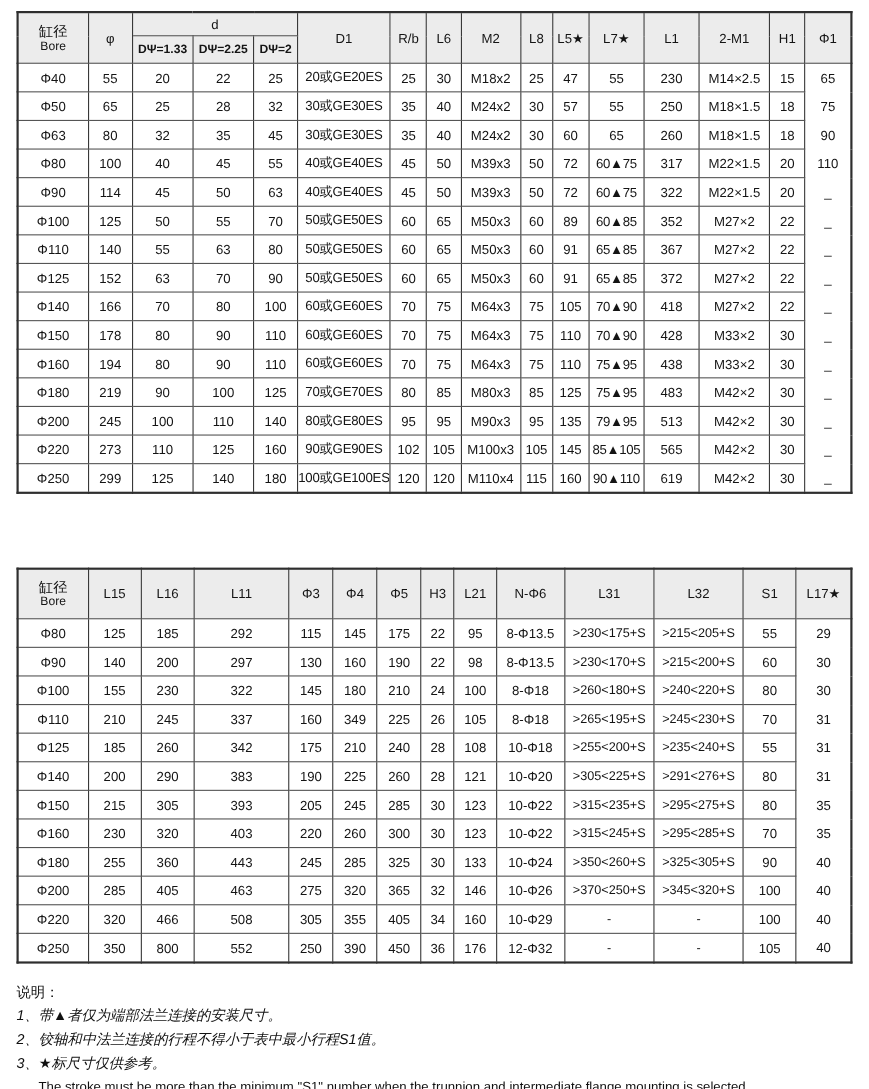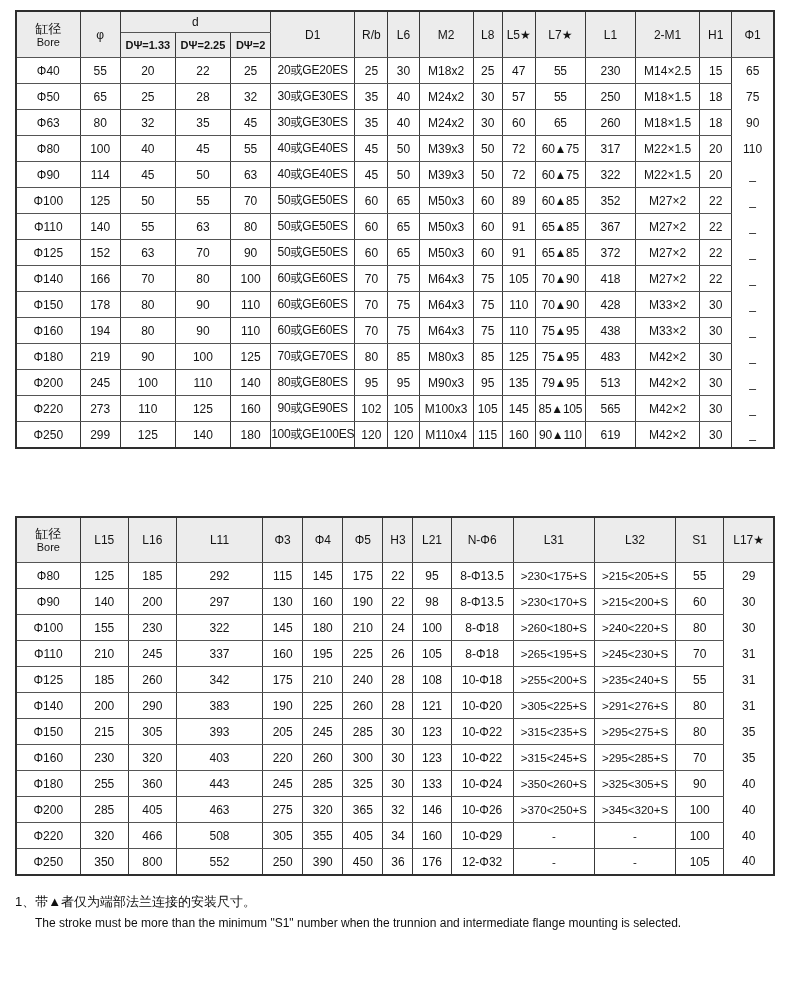--- a/index.html
+++ b/index.html
@@ -30,21 +30,21 @@
   
   table.spec tbody td:last-child { border-bottom-style: hidden; }
   table.spec tbody tr:last-child td:last-child { border-bottom-style: solid; }
   
   #table1 tbody td:nth-child(6) { font-size: 12px; letter-spacing: -0.2px; }
   #table1 tbody td:nth-child(12) { letter-spacing: -0.3px; }
   #table2 tbody td:nth-child(11), #table2 tbody td:nth-child(12) { font-size: 11.5px; }
   #table2 { margin-top: 67px; }
   .notes { margin-top: 15px; font-size: 13px; color: #101010; }
   .notes-title { line-height: 21px; }
-  .note-item { line-height: 22px; }
+  .note-item { line-height: 22px; font-style: italic; }
   .note-en { margin-left: 20px; line-height: 21px; font-size: 12px; }
 </style>
 </head>
 <body>
 
 <div class="page">
 
   <table class="spec" id="table1">
     <colgroup>
       <col style="width:64px">
@@ -450,21 +450,21 @@
           <td>&gt;240&lt;220+S</td>
           <td>80</td>
           <td>30</td>
         </tr>
         <tr>
           <td>Φ110</td>
           <td>210</td>
           <td>245</td>
           <td>337</td>
           <td>160</td>
-          <td>195</td>
+          <td>349</td>
           <td>225</td>
           <td>26</td>
           <td>105</td>
           <td>8-Φ18</td>
           <td>&gt;265&lt;195+S</td>
           <td>&gt;245&lt;230+S</td>
           <td>70</td>
           <td>31</td>
         </tr>
         <tr>
@@ -592,18 +592,21 @@
           <td>12-Φ32</td>
           <td>-</td>
           <td>-</td>
           <td>105</td>
           <td>40</td>
         </tr>
       </tbody>
   </table>
 
   <div class="notes">
+    <div class="notes-title">说明：</div>
     <div class="note-item">1、带▲者仅为端部法兰连接的安装尺寸。</div>
+    <div class="note-item">2、铰轴和中法兰连接的行程不得小于表中最小行程S1值。</div>
+    <div class="note-item">3、★标尺寸仅供参考。</div>
     <div class="note-en">The stroke must be more than the minimum "S1" number when the  trunnion and intermediate flange mounting is selected.</div>
 
   </div>
 
 </div>
 
 </body></html>

